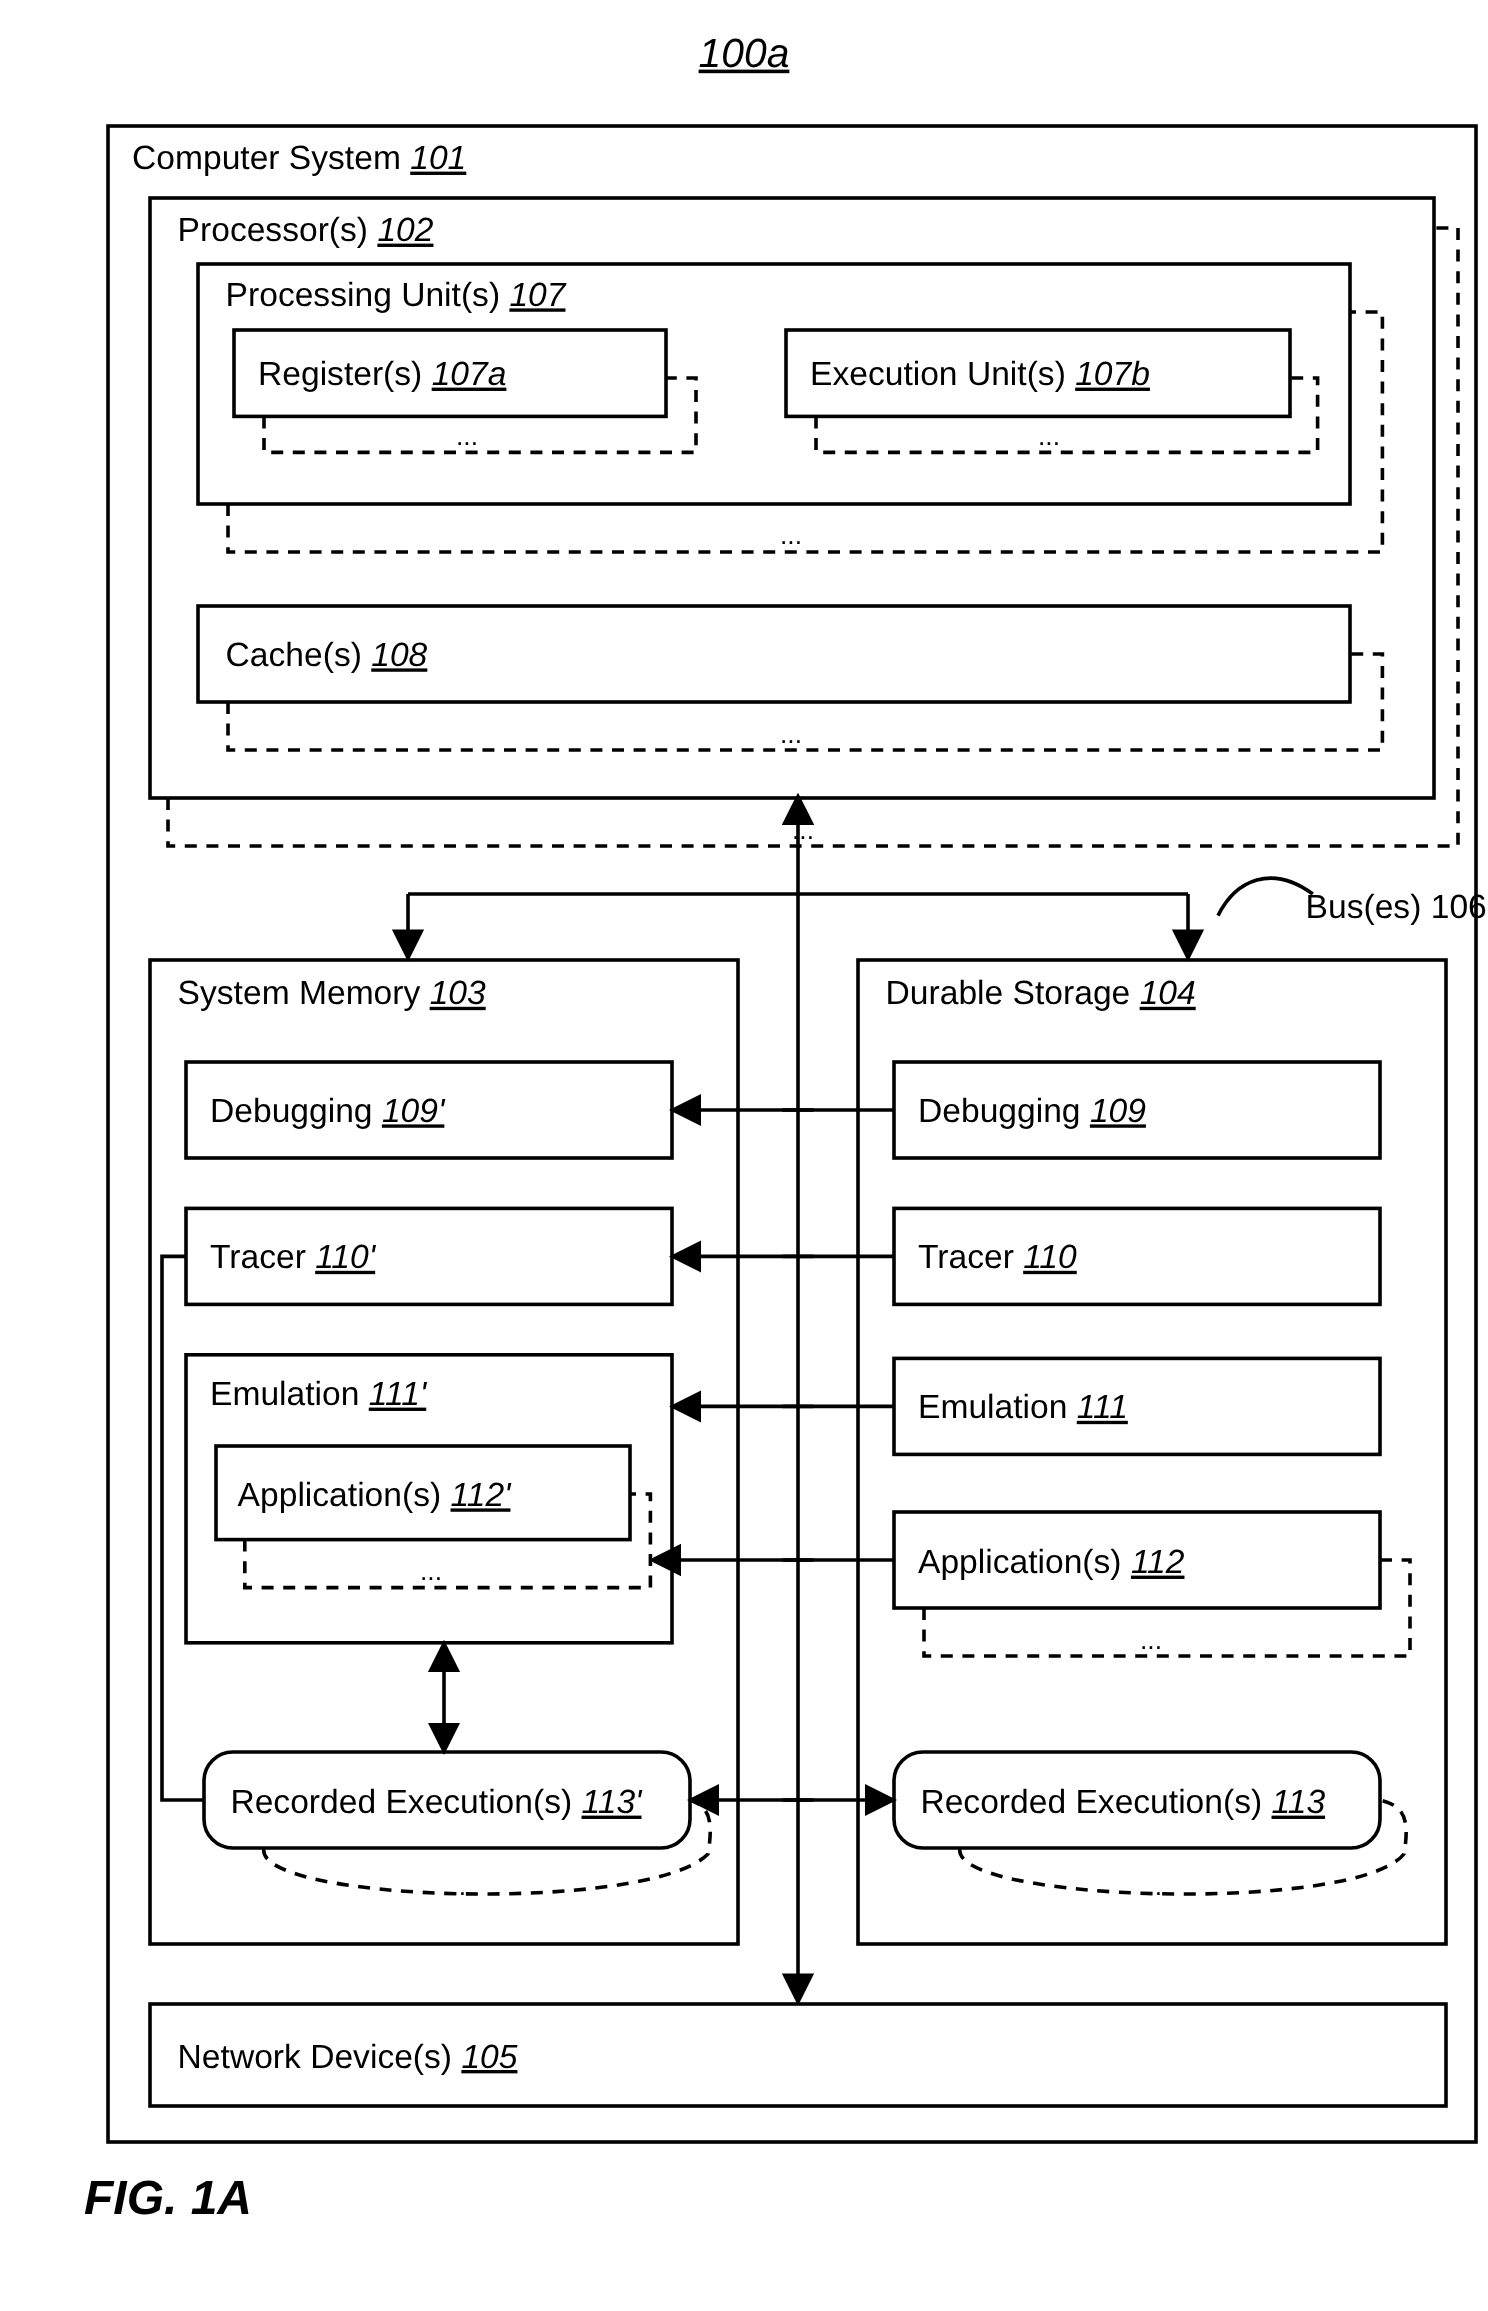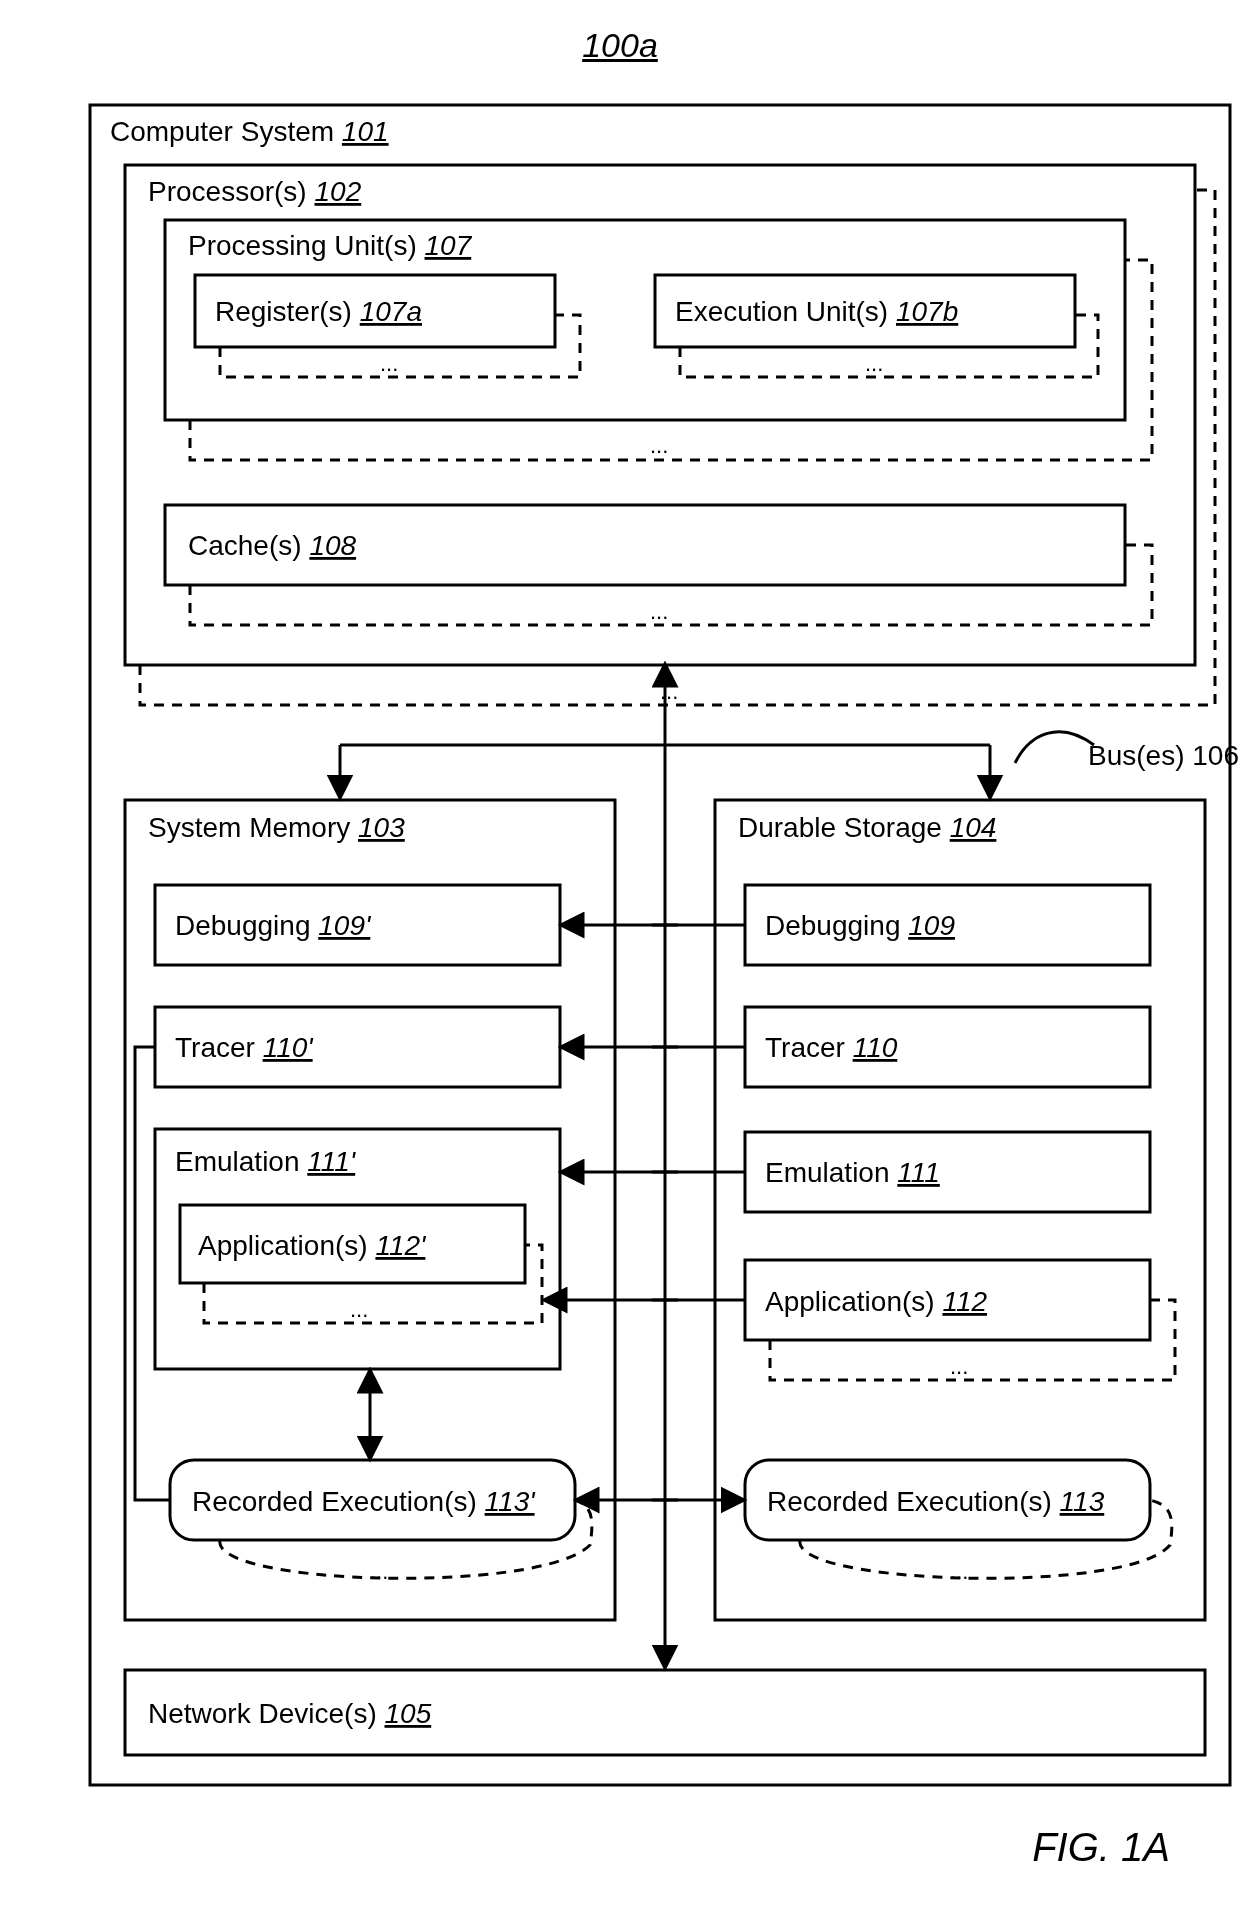--- a/index.html
+++ b/index.html
@@ -1,18 +1,18 @@
 <!DOCTYPE html>
 <html><head>
 <meta charset="utf-8">
 <style>
   html,body{margin:0;padding:0;background:#fff;font-family:Arial,Helvetica,sans-serif;color:#000;}
   .page{width:1100px;margin:0 auto;position:relative;}
   .fignum{text-align:center;font-style:italic;font-size:34px;text-decoration:underline;padding-top:26px;}
-  .figcap{text-align:right;font-style:italic;font-size:40px;font-weight:400;margin-top:20px;padding-bottom:40px;}
+  .figcap{text-align:left;font-style:italic;font-size:40px;font-weight:700;margin-top:5px;padding-bottom:40px;}
   svg{display:block;margin:20px auto 0;}
   .lb{font-size:28px;font-family:Arial,Helvetica,sans-serif;}
   .ref{font-style:italic;text-decoration:underline;}
   .el{font-size:22px;}
 </style>
 </head>
 <body>
 
 <div class="page">
   <div class="fignum">100a</div>

